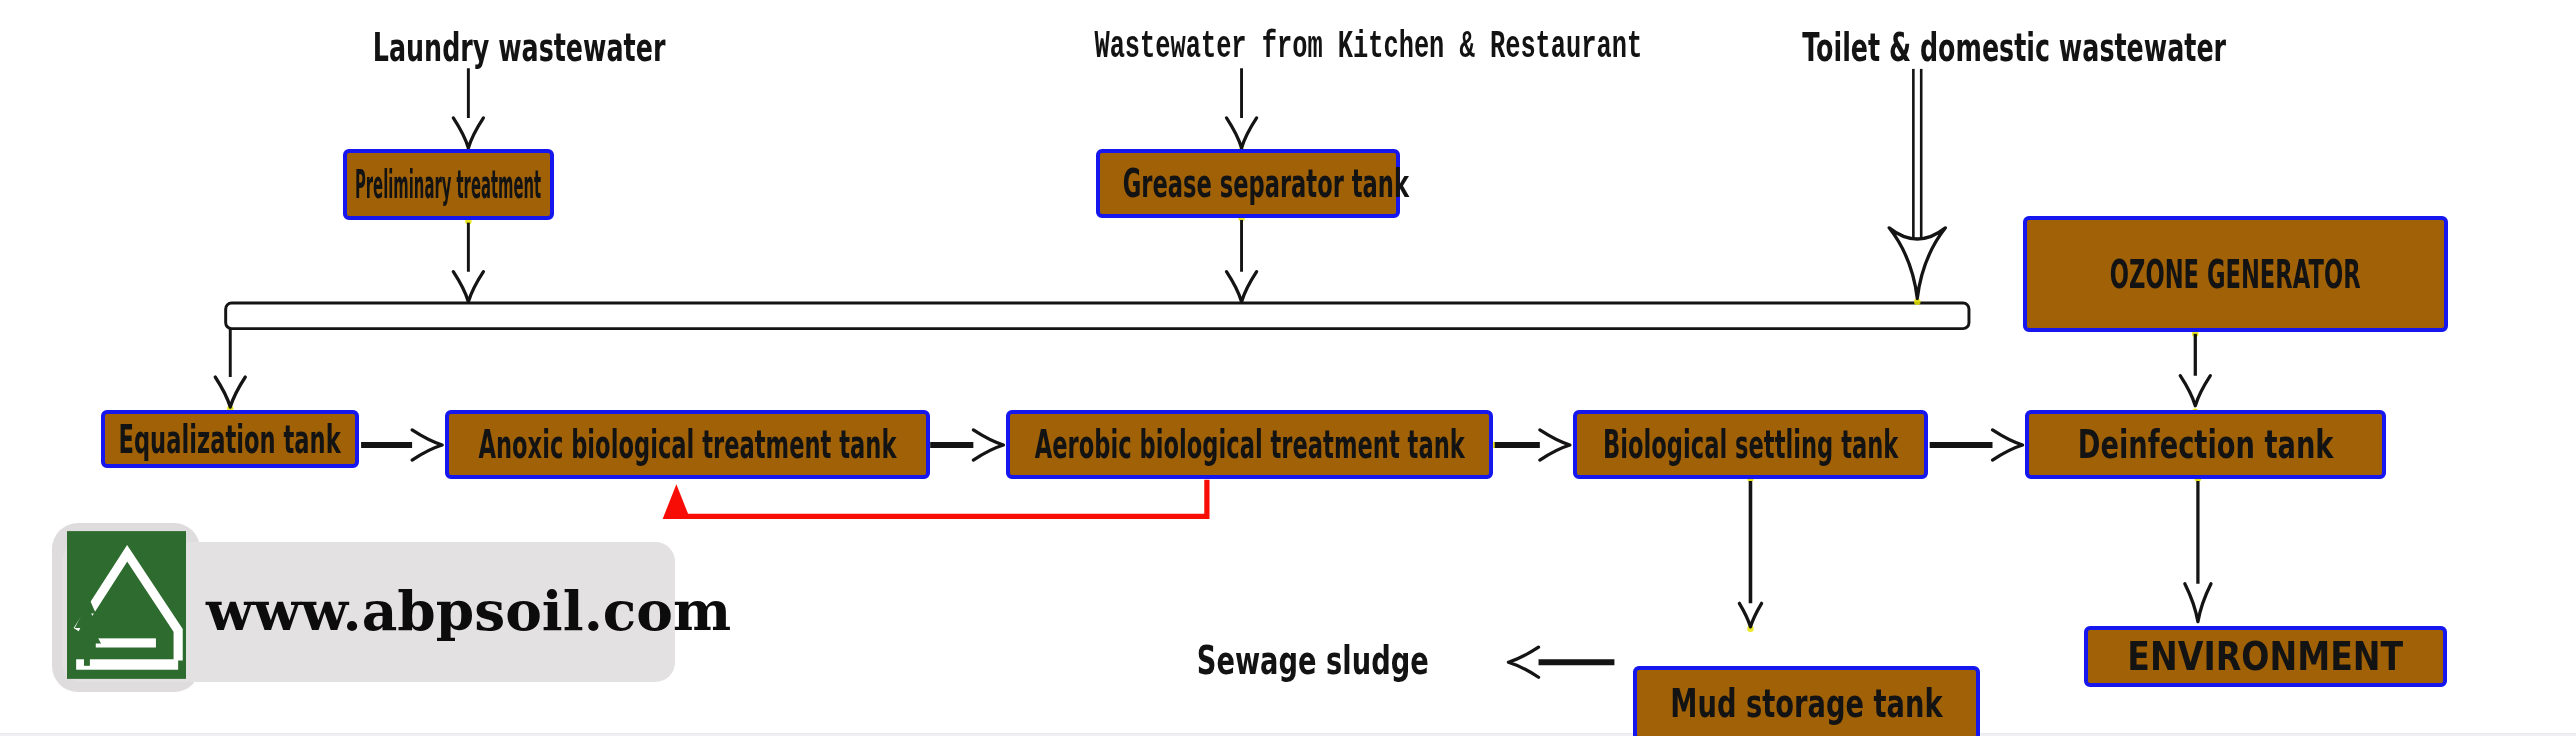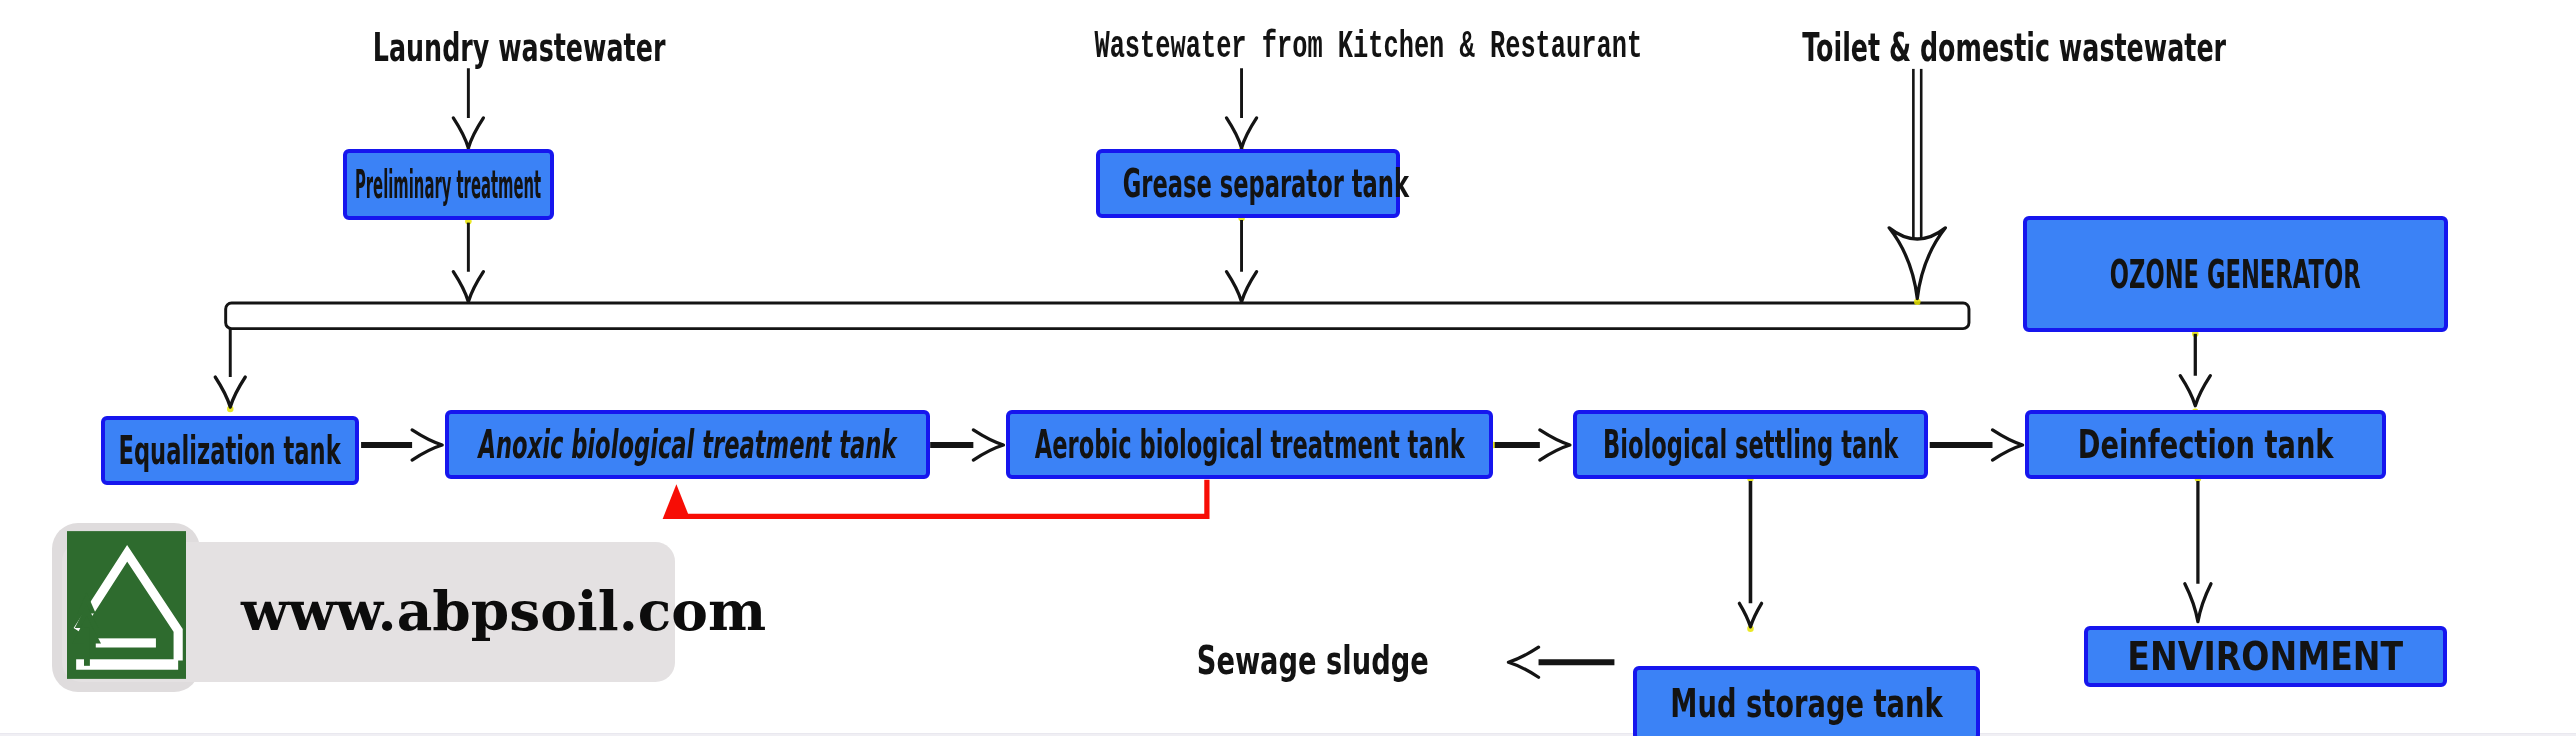--- a/index.html
+++ b/index.html
@@ -1,19 +1,19 @@
 <!DOCTYPE html>
 <html style="--box-border: #1616ee; --recycle-red: #f70d05; --logo-green: #2e6b2e; --banner-gray: #e4e1e2; --banner-gray-dark: #dfdcdd; --dot-yellow: #e8e400; --line-black: #141414;font-size:10.5px"><head>
 <meta charset="utf-8">
 <style>
   html,body{margin:0;padding:0;background:#fff;}
   #stage{position:relative;width:2576px;height:737px;background:#fff;overflow:hidden;
          font-family:"DejaVu Sans",sans-serif;}
   svg.wires{position:absolute;left:0;top:0;pointer-events:none;}
-  .box{position:absolute;background:#3b82f6;border:4.6px solid var(--box-border,#1616ee);
+  .box{position:absolute;background:#a16207;border:4.6px solid var(--box-border,#1616ee);
        border-radius:5.9px;display:flex;align-items:center;justify-content:center;
        box-sizing:border-box;z-index:2;}
   .lbl{font-weight:700;font-size:39px;line-height:1;color:#131313;white-space:nowrap;
        display:inline-block;transform:scaleX(.58);}
   .sx38{transform:scaleX(.38);}
   .sx65{transform:scaleX(.65);}
   .sx70{transform:scaleX(.70);}
   .sx85{transform:scaleX(.85);}
   .toplabel{position:absolute;text-align:left;z-index:2;}
   .wire{stroke:var(--line-black,#141414);fill:none;}
@@ -23,21 +23,21 @@
   .redhead{fill:var(--recycle-red,#f70d05);stroke:none;}
   .dot{fill:var(--dot-yellow,#e8e400);opacity:.85;}
   .collector{fill:#fff;stroke:var(--line-black,#141414);stroke-width:4.5;}
   .grayvert{position:absolute;left:52px;top:523px;width:148px;height:169px;border-radius:26px;
             background:var(--banner-gray-dark,#dfdcdd);z-index:3;}
   .banner{position:absolute;left:62px;top:542px;width:613px;height:140px;border-radius:19.6px;
           background:var(--banner-gray,#e4e1e2);z-index:3;}
   .logosvg{position:absolute;left:67px;top:531px;z-index:4;}
   .site{position:absolute;left:206px;top:578px;width:471px;text-align:right;z-index:4;
         font-family:"DejaVu Serif",serif;font-weight:700;font-size:55px;line-height:65px;
-        color:#0c0c0c;margin-left:35px;}
+        color:#0c0c0c;}
   .bottomstrip{position:absolute;left:0;top:733px;width:2576px;height:3.9px;
                background:#f0eff4;border-top:0.7px solid #e9e8ef;z-index:1;}
 </style>
 </head>
 <body>
 
 <div id="stage">
 
   <svg class="wires" width="2576" height="737" viewBox="0 0 3938 1126">
 
@@ -149,24 +149,24 @@
     <span class="lbl sx38">Preliminary treatment</span>
   </div>
   <div class="box" style="left:1096px;top:149px;width:304px;height:69px;padding-left:36px;">
     <span class="lbl">Grease separator tank</span>
   </div>
 
   <div class="box" style="left:2023px;top:216px;width:425px;height:116px;">
     <span class="lbl">OZONE GENERATOR</span>
   </div>
 
-  <div class="box" style="left:101px;top:410px;width:258px;height:69px;margin-top:6px;">
+  <div class="box" style="left:101px;top:410px;width:258px;height:58px;">
     <span class="lbl">Equalization tank</span>
   </div>
-  <div class="box" style="left:445px;top:410px;width:485px;height:69px;font-style:italic;">
+  <div class="box" style="left:445px;top:410px;width:485px;height:69px;">
     <span class="lbl">Anoxic biological treatment tank</span>
   </div>
   <div class="box" style="left:1006px;top:410px;width:487px;height:69px;">
     <span class="lbl">Aerobic biological treatment tank</span>
   </div>
   <div class="box" style="left:1573px;top:410px;width:355px;height:69px;">
     <span class="lbl">Biological settling tank</span>
   </div>
   <div class="box" style="left:2025px;top:410px;width:361px;height:69px;">
     <span class="lbl sx70">Deinfection tank</span>

